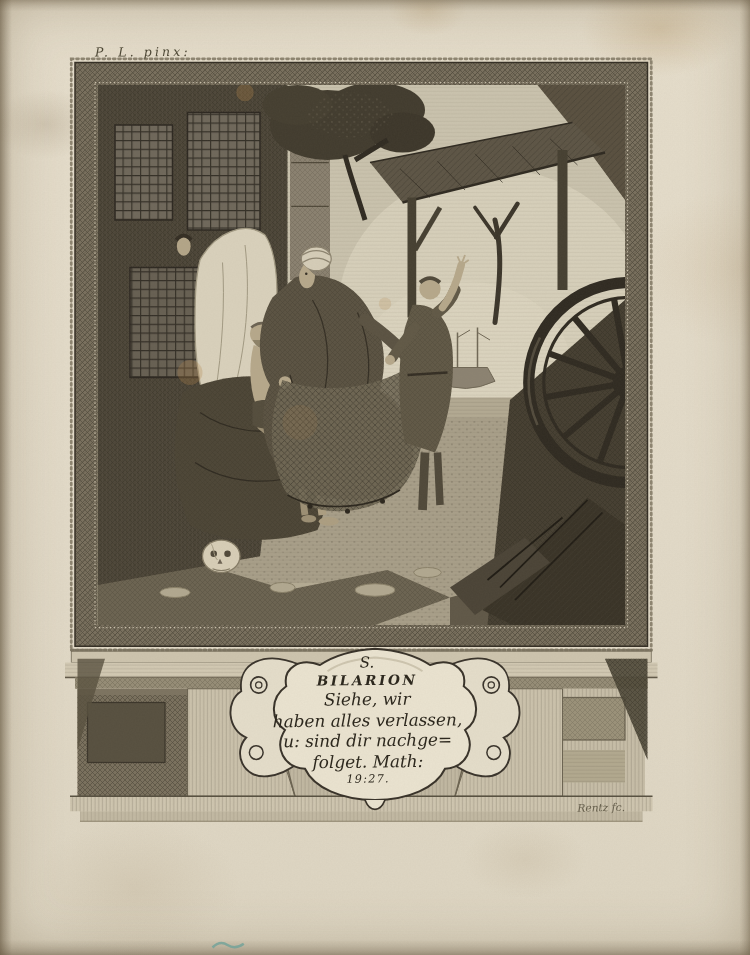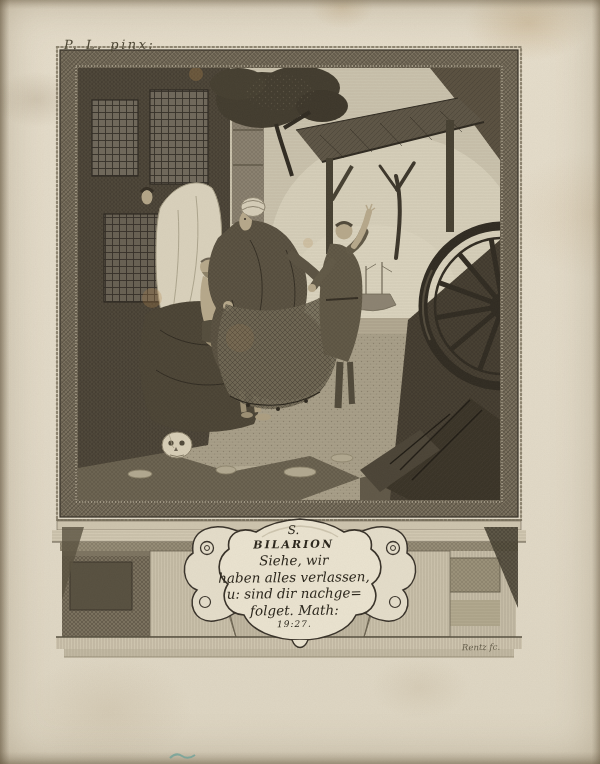--- a/index.html
+++ b/index.html
@@ -20,21 +20,21 @@
     content:"";position:absolute;inset:0;pointer-events:none;
     background:
       linear-gradient(90deg, rgba(86,72,50,.45), transparent 1.6%),
       linear-gradient(270deg, rgba(86,72,50,.28), transparent 1.4%),
       linear-gradient(180deg, rgba(86,72,50,.25), transparent 1.2%),
       linear-gradient(0deg, rgba(86,72,50,.30), transparent 1.6%);
   }
   svg.art{position:absolute;left:0;top:0;}
   .txt{position:absolute;color:#2d281e;}
   .inscription{
-    left:64px;top:37px;font-size:13px;font-style:italic;letter-spacing:2.5px;
+    left:76px;top:37px;font-size:10px;font-style:italic;letter-spacing:2.5px;
     color:#4e4836;transform:rotate(-.4deg);text-align:center;
   }
   .cartouche-text{
     left:168px;top:524px;width:252px;text-align:center;transform:rotate(-.6deg);
   }
   .ct-s{font-size:12px;font-style:italic;line-height:13px;}
   .ct-title{font-size:11px;font-style:italic;font-weight:bold;letter-spacing:2px;line-height:15px;}
   .ct-line{font-size:13.5px;font-style:italic;line-height:16.5px;white-space:nowrap;}
   .ct-verse{font-size:9px;font-style:italic;line-height:12px;letter-spacing:1px;}
   .signature{

